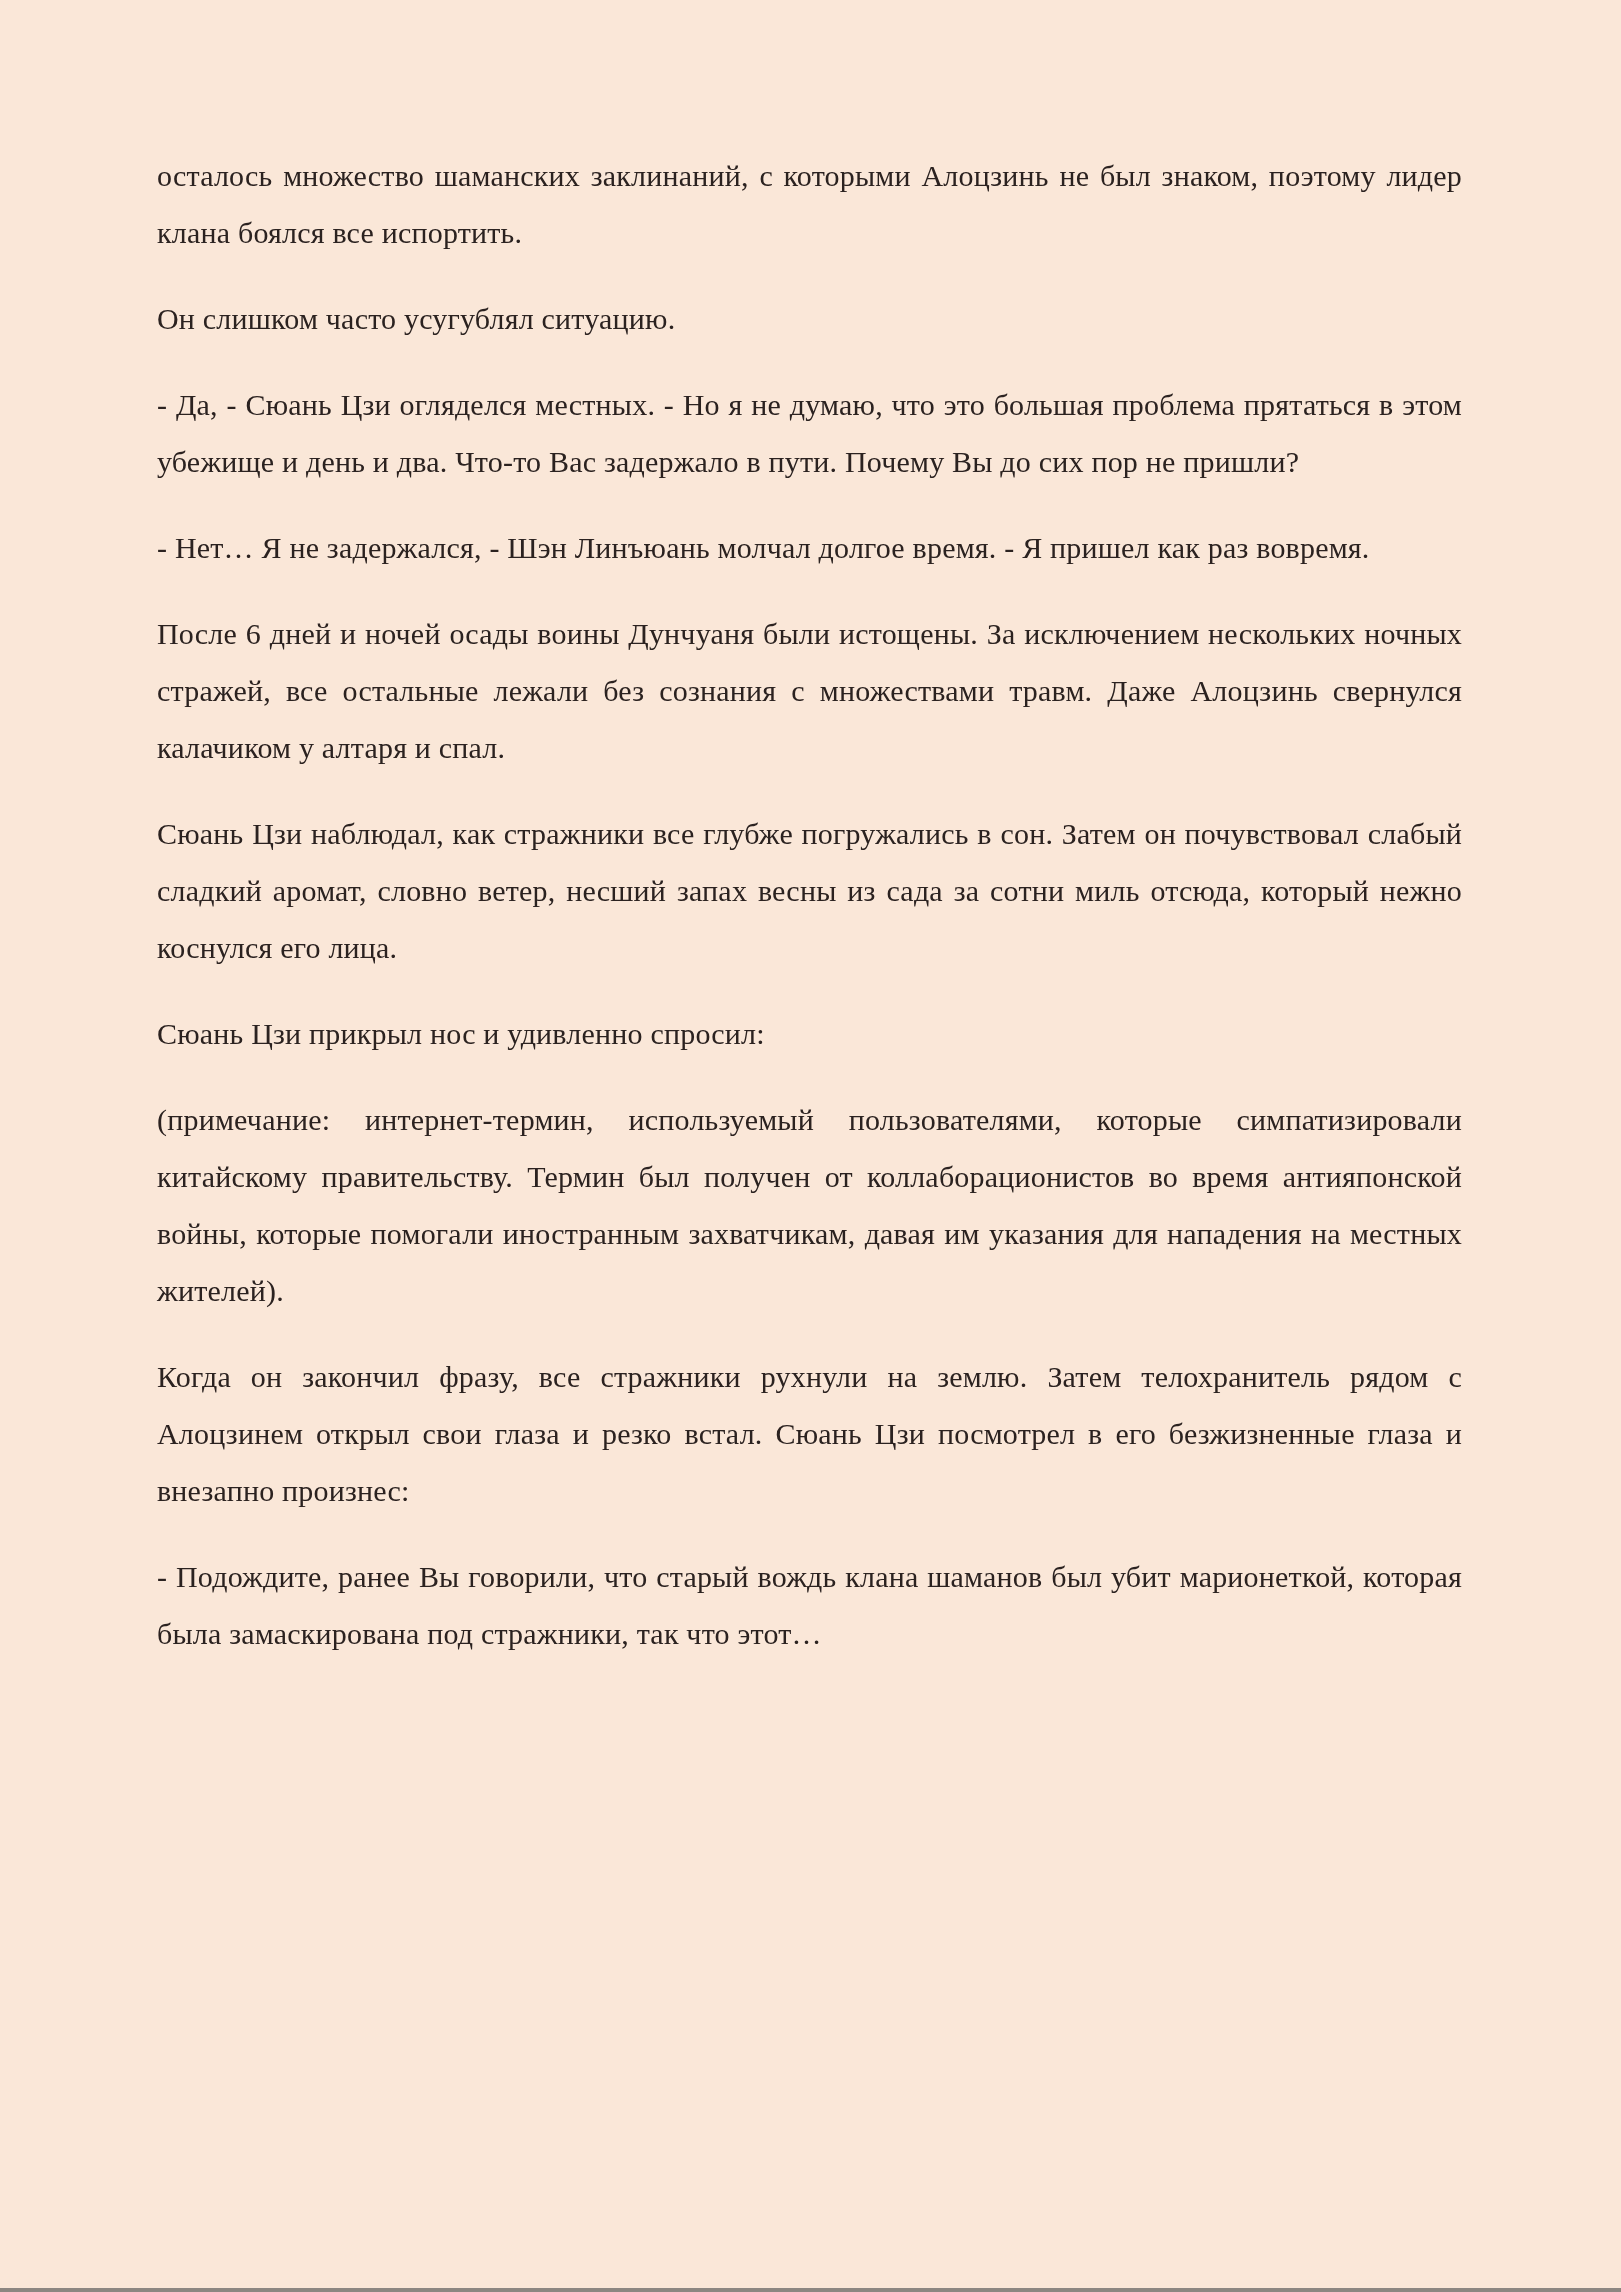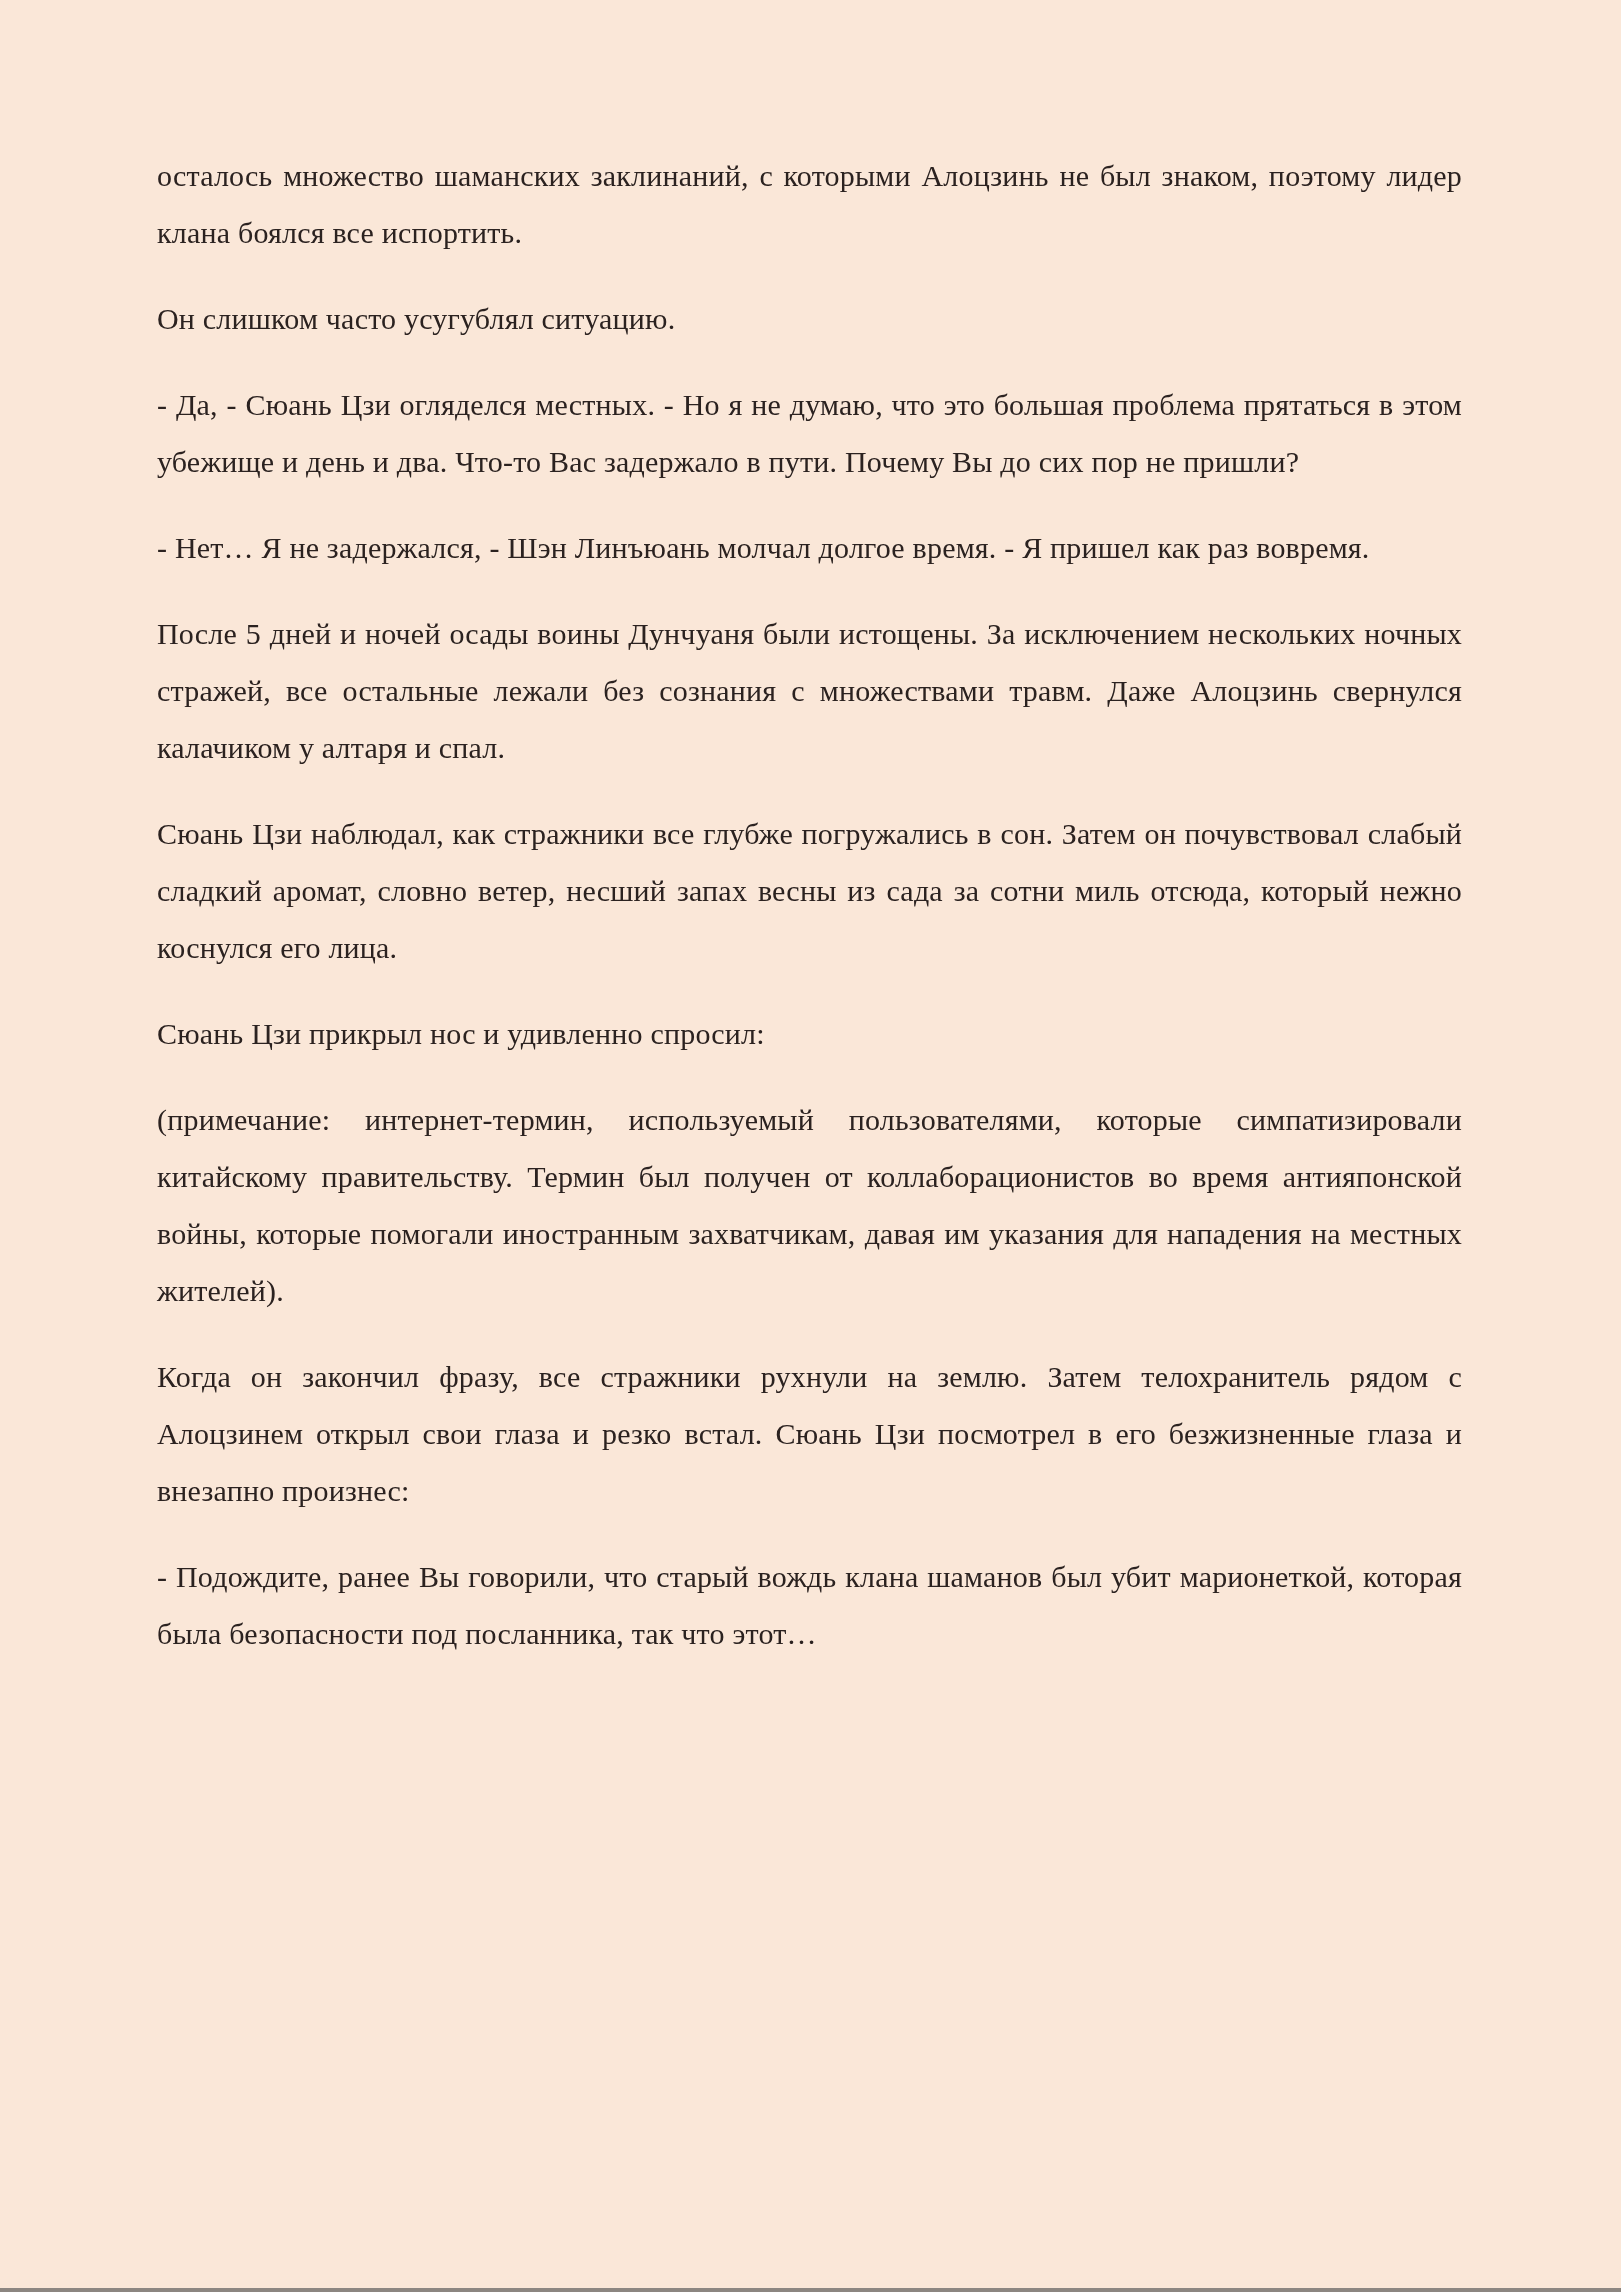--- a/index.html
+++ b/index.html
@@ -39,22 +39,22 @@
   }
 </style>
 </head>
 <body>
 
 <div class="page">
   <p>осталось множество шаманских заклинаний, с которыми Алоцзинь не был знаком, поэтому лидер клана боялся все испортить.</p>
   <p>Он слишком часто усугублял ситуацию.</p>
   <p>- Да, - Сюань Цзи огляделся местных. - Но я не думаю, что это большая проблема прятаться в этом убежище и день и два. Что-то Вас задержало в пути. Почему Вы до сих пор не пришли?</p>
   <p>- Нет… Я не задержался, - Шэн Линъюань молчал долгое время. - Я пришел как раз вовремя.</p>
-  <p>После 5 дней и ночей осады воины Дунчуаня были истощены. За исключением нескольких ночных стражей, все остальные лежали без сознания с множествами травм. Даже Алоцзинь свернулся калачиком у алтаря и спал.</p>
+  <p>После 6 дней и ночей осады воины Дунчуаня были истощены. За исключением нескольких ночных стражей, все остальные лежали без сознания с множествами травм. Даже Алоцзинь свернулся калачиком у алтаря и спал.</p>
   <p>Сюань Цзи наблюдал, как стражники все глубже погружались в сон. Затем он почувствовал слабый сладкий аромат, словно ветер, несший запах весны из сада за сотни миль отсюда, который нежно коснулся его лица.</p>
   <p>Сюань Цзи прикрыл нос и удивленно спросил:</p>
   <p>(примечание: интернет-термин, используемый пользователями, которые симпатизировали китайскому правительству. Термин был получен от коллаборационистов во время антияпонской войны, которые помогали иностранным захватчикам, давая им указания для нападения на местных жителей).</p>
   <p>Когда он закончил фразу, все стражники рухнули на землю. Затем телохранитель рядом с Алоцзинем открыл свои глаза и резко встал. Сюань Цзи посмотрел в его безжизненные глаза и внезапно произнес:</p>
-  <p>- Подождите, ранее Вы говорили, что старый вождь клана шаманов был убит марионеткой, которая была безопасности под посланника, так что этот…</p>
+  <p>- Подождите, ранее Вы говорили, что старый вождь клана шаманов был убит марионеткой, которая была замаскирована под стражники, так что этот…</p>
 </div>
 
 <div class="bottom-edge"></div>
 
 
 </body></html>

